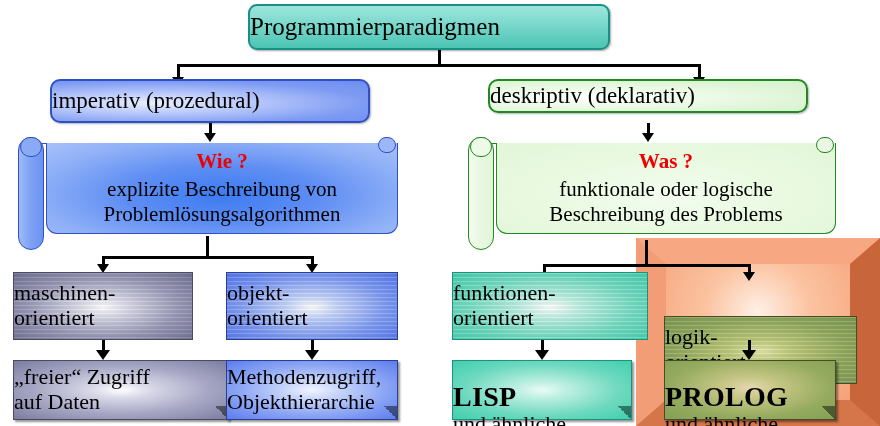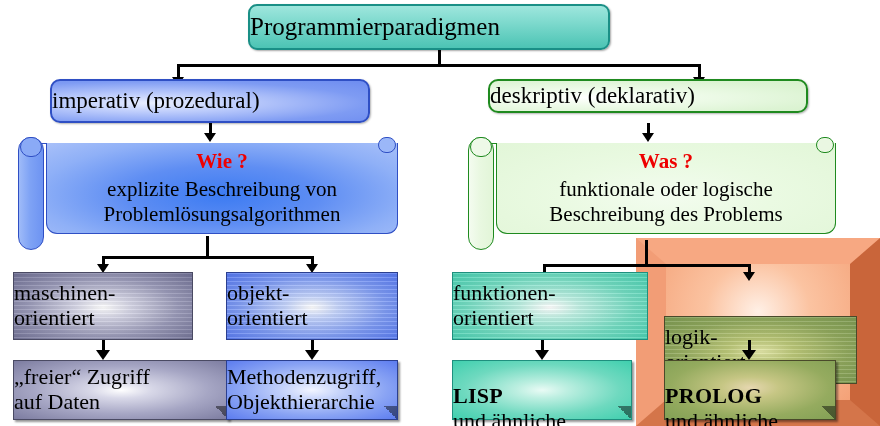--- a/index.html
+++ b/index.html
@@ -89,21 +89,21 @@
     background:radial-gradient(ellipse at 50% 50%,#e9fbf5 0%,#bdefe1 20%,#6ed9bf 62%,#3fcfae 100%);
     border-color:#1f8f7e;}
   .leaf.olive{
     background:
       repeating-linear-gradient(180deg,rgba(255,255,255,.14) 0px,rgba(255,255,255,.14) 1px,rgba(0,0,0,.05) 1px,rgba(0,0,0,.05) 4px),
       radial-gradient(ellipse at 50% 52%,#e3e7a8 0%,#bcc879 25%,#90a85d 65%,#7d9a52 100%);
     border-color:#4a4a2a;}
   .leaf.olive2{
     background:radial-gradient(ellipse at 50% 46%,#e6d7b0 0%,#c6c684 24%,#95ab5f 66%,#82a055 100%);
     border-color:#4a4a2a;}
-  .leaf .sc{font-weight:bold;font-size:22px;letter-spacing:.3px;margin-top:38px;}
+  .leaf .sc{font-weight:bold;font-size:28px;letter-spacing:.3px;margin-top:38px;}
 
   
   .fold::after{content:"";position:absolute;right:0;bottom:0;width:13px;height:13px;
     background:linear-gradient(225deg,rgba(0,0,0,.45) 0 50%,transparent 50%);}
   .shadow{box-shadow:2px 2px 2px rgba(0,0,0,.42);}
 
   
   .frame{position:absolute;box-sizing:border-box;
     border-style:solid;border-width:26px 30px 26px 30px;
     border-top-color:#f7a882;border-left-color:#f29d76;

